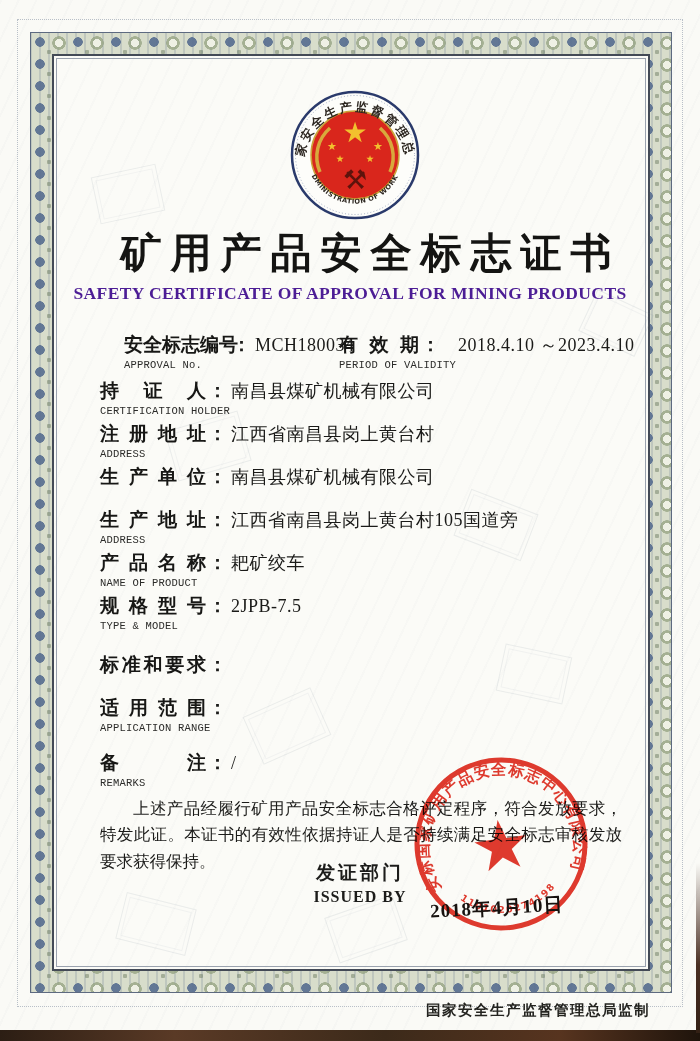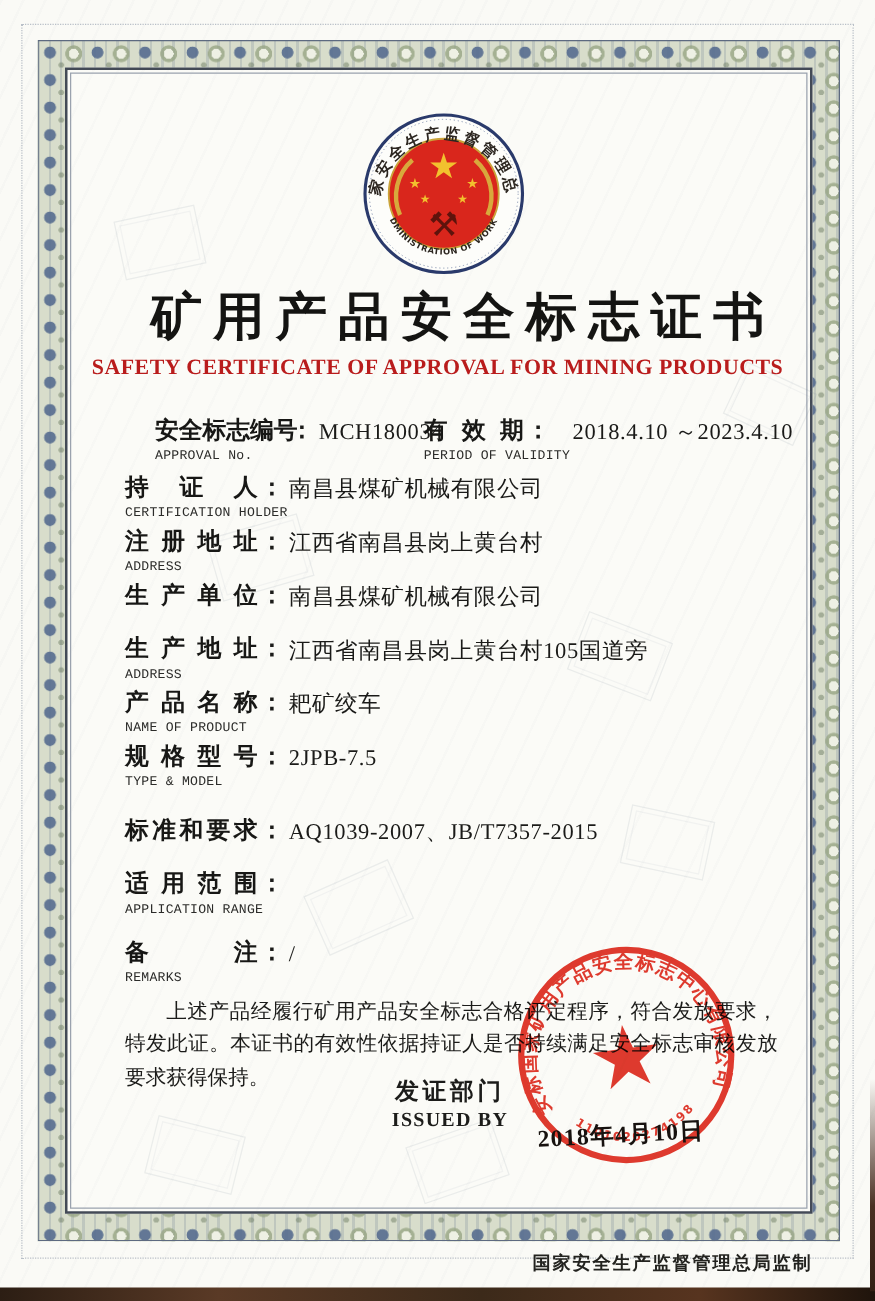--- a/index.html
+++ b/index.html
@@ -42,21 +42,21 @@
   .wm{position:absolute;border:1px solid rgba(115,128,150,0.12);outline:1px solid rgba(115,128,150,0.07);outline-offset:-5px;}
   
   .emblem{position:absolute;left:290px;top:90px;width:130px;height:130px;z-index:2;}
   
   .title-zh{
     position:absolute;left:16px;top:226px;width:700px;text-align:center;z-index:2;
     font-size:41px;font-weight:bold;letter-spacing:9px;text-indent:9px;color:#141412;
   }
   .title-en{
     position:absolute;left:0;top:283px;width:700px;text-align:center;z-index:2;
-    font-size:17.5px;font-weight:bold;letter-spacing:0.4px;color:#b91c1c;
+    font-size:17.5px;font-weight:bold;letter-spacing:0.4px;color:#4c1d95;
   }
   
   .main{position:absolute;left:100px;top:332px;width:525px;z-index:2;}
   .frow{height:43px;}
   .frow.short{height:46px;}
   .fline{display:flex;align-items:center;line-height:26px;white-space:nowrap;}
   .flabel{
     display:inline-block;width:106px;font-size:19px;font-weight:bold;color:#171715;
     text-align:justify;text-align-last:justify;
   }
@@ -217,21 +217,20 @@
         <span class="fcolon">：</span>
       <span class="fvalue">2JPB-7.5</span>
     </div>
     <div class="fen">TYPE &amp; MODEL</div>
   </div>
 
   <div class="frow gap16">
     <div class="fline">
       <span class="flabel">标准和要求</span>
         <span class="fcolon">：</span>
-      <span class="fvalue">AQ1039-2007、JB/T7357-2015</span>
     </div>
   </div>
 
   <div class="frow">
     <div class="fline">
       <span class="flabel">适用范围</span>
         <span class="fcolon">：</span>
     </div>
     <div class="fen">APPLICATION RANGE</div>
   </div>

